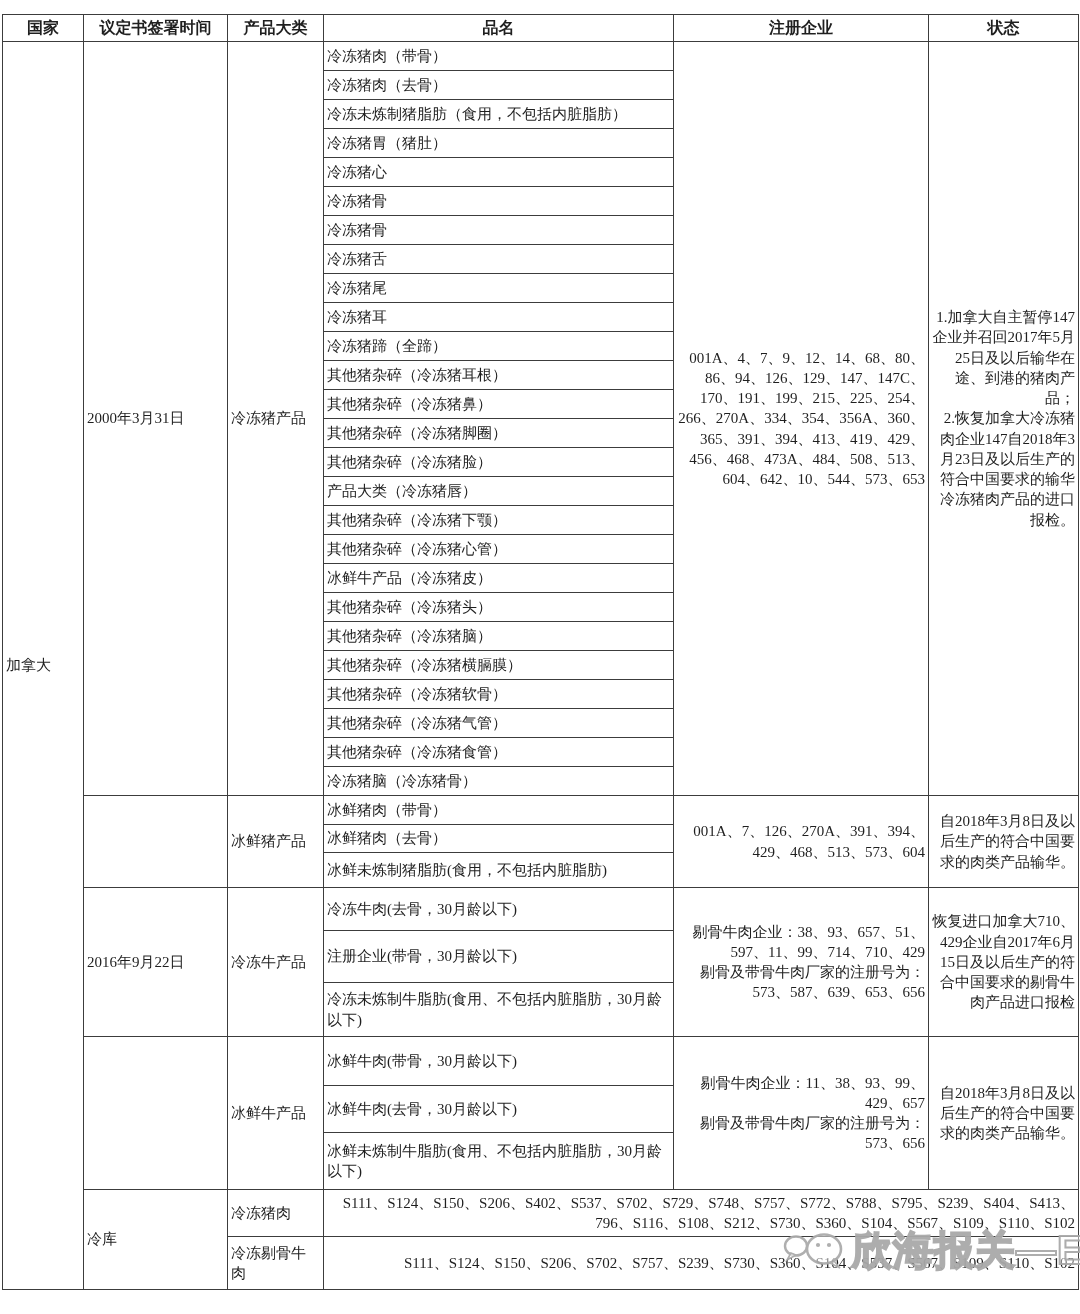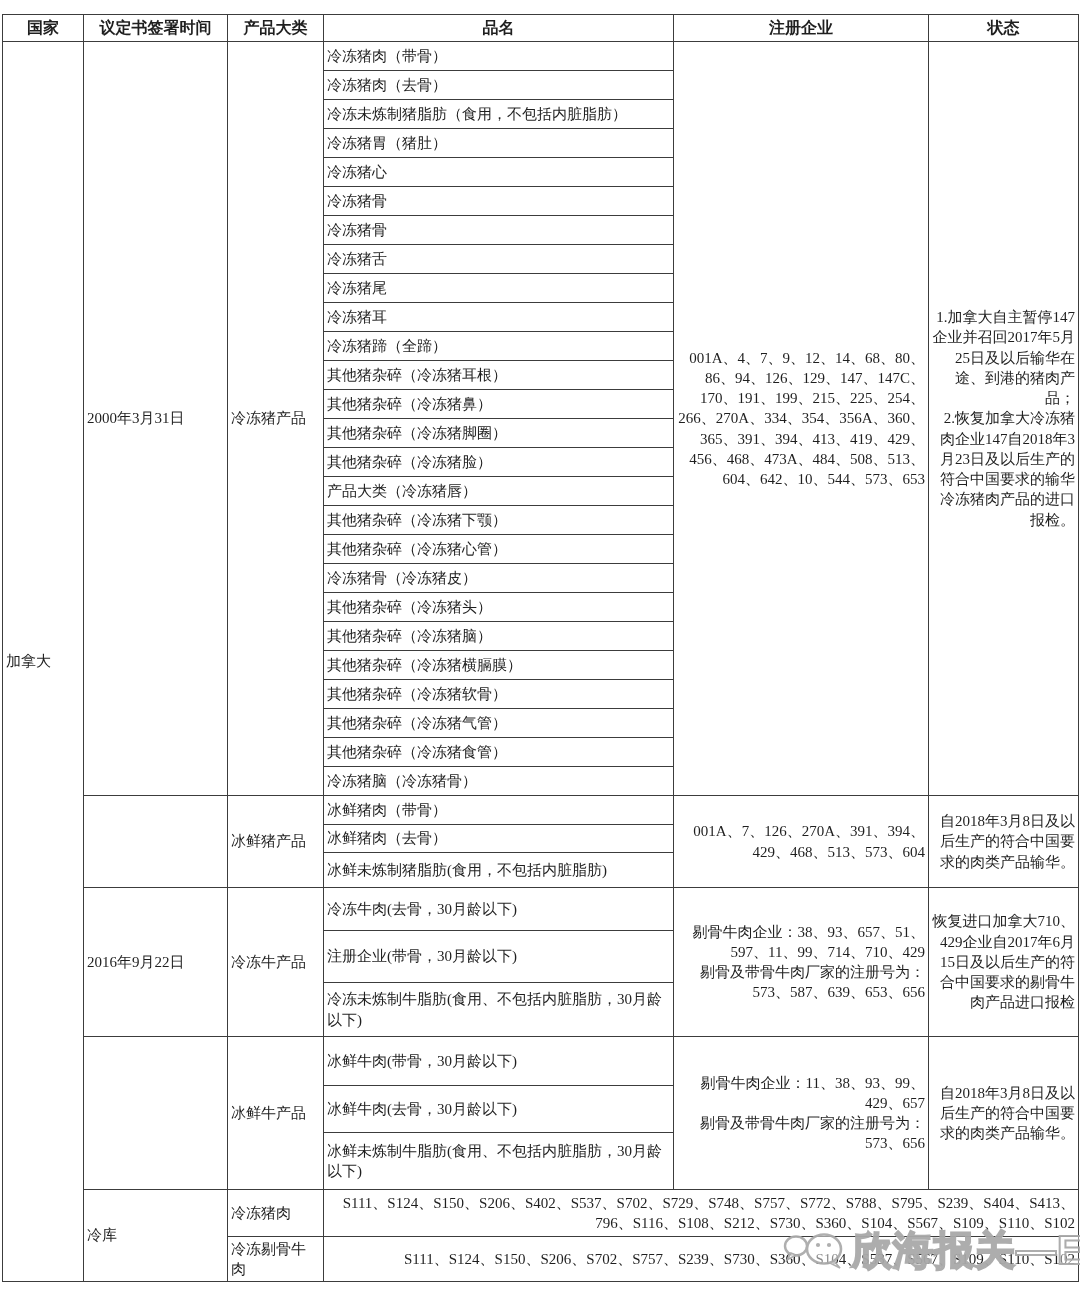--- a/index.html
+++ b/index.html
@@ -20,21 +20,21 @@
   }
   .reg th{font-weight:bold;font-size:16px;text-align:center;}
   .c{text-align:left;}
   .l{text-align:right;padding-left:4px;padding-right:4px;font-family:Liberation Serif, serif;}
   .prewrap{white-space:pre-wrap;word-break:break-word;}
   tr.hdr{height:27px;}
   tr.r30{height:29px;}
   tr.fp1{height:29px;} tr.fp2{height:28px;} tr.fp3{height:35px;}
   tr.fb1{height:43px;} tr.fb2{height:52px;} tr.fb3{height:54px;}
   tr.cb1{height:49px;} tr.cb2{height:47px;} tr.cb3{height:57px;}
-  tr.cs1{height:47px;} tr.cs2{height:45px;}
+  tr.cs1{height:47px;} tr.cs2{height:53px;}
   .watermark{
     position:absolute;left:782px;top:1222px;
     display:flex;align-items:center;gap:4px;
     z-index:5;pointer-events:none;opacity:0.95;
   }
   .watermark .wm-text{
     font-family:"Liberation Sans","DejaVu Sans",sans-serif;
     font-weight:bold;font-size:40px;letter-spacing:1px;
     color:rgba(255,255,255,0.45);
     -webkit-text-stroke:2px #a9a9a9;
@@ -118,21 +118,21 @@
   <tr class="r30">
         <td class="c">产品大类（冷冻猪唇）</td>
       </tr>
   <tr class="r30">
         <td class="c">其他猪杂碎（冷冻猪下颚）</td>
       </tr>
   <tr class="r30">
         <td class="c">其他猪杂碎（冷冻猪心管）</td>
       </tr>
   <tr class="r30">
-        <td class="c">冷冻猪骨（冷冻猪皮）</td>
+        <td class="c">冰鲜牛产品（冷冻猪皮）</td>
       </tr>
   <tr class="r30">
         <td class="c">其他猪杂碎（冷冻猪头）</td>
       </tr>
   <tr class="r30">
         <td class="c">其他猪杂碎（冷冻猪脑）</td>
       </tr>
   <tr class="r30">
         <td class="c">其他猪杂碎（冷冻猪横膈膜）</td>
       </tr>

